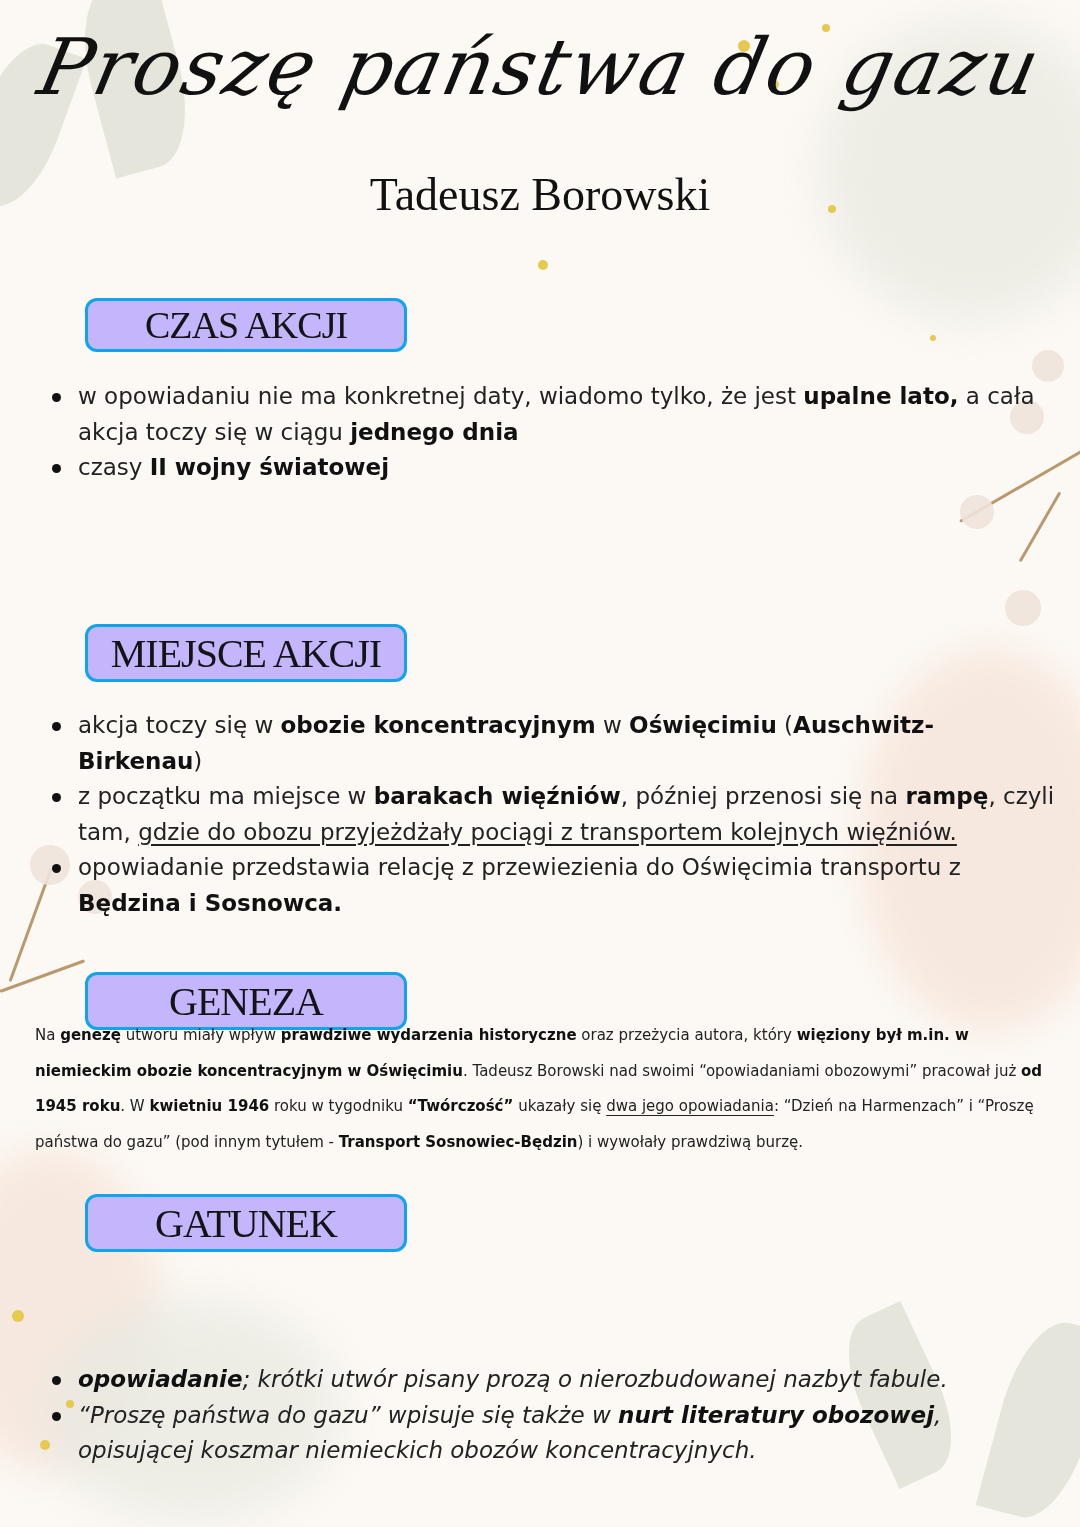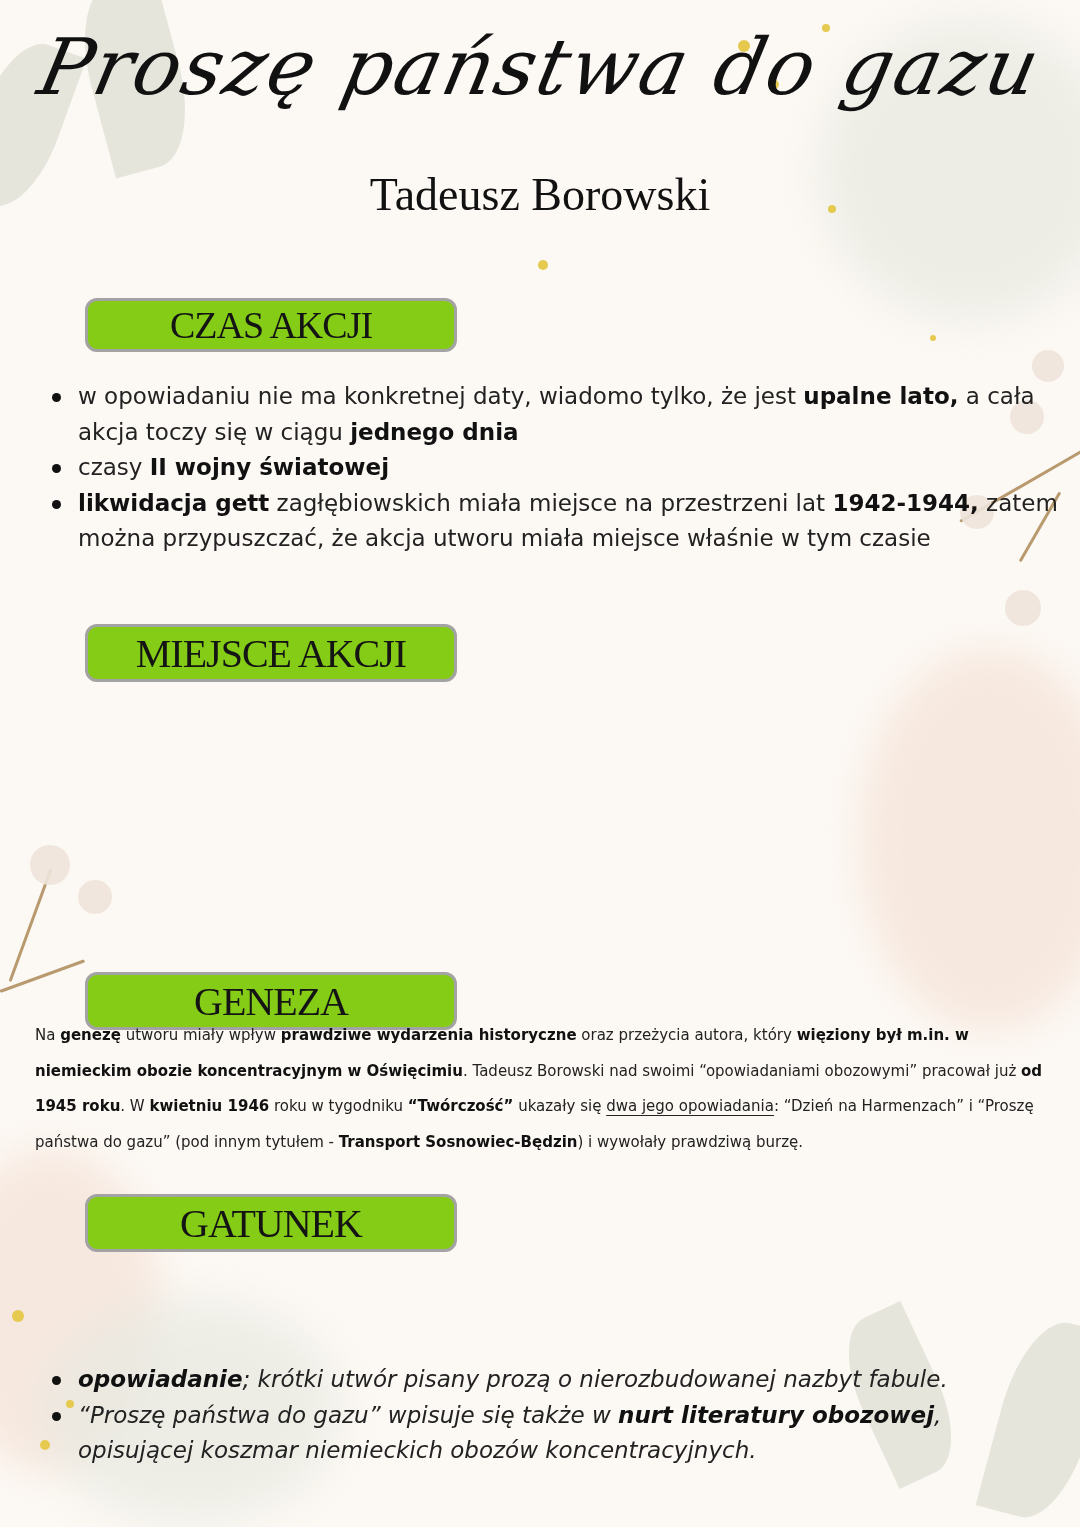--- a/index.html
+++ b/index.html
@@ -21,22 +21,22 @@
       position: absolute; left: 0; width: 1080px; top: 22px; text-align: center;
       font-family: "DejaVu Serif", serif; font-style: italic; font-weight: 300;
       font-size: 78px; letter-spacing: 2px; color: #111;
       transform: skewX(-12deg);
     }
     .author {
       position: absolute; left: 0; width: 1080px; top: 168px; text-align: center;
       font-family: Liberation Serif, serif; font-size: 46px; color: #111;
     }
     .label-box {
-      position: absolute; left: 85px; width: 372px; height: 54px;
-      background: #84cc16; border: 3px solid #a3a3a3; border-radius: 12px;
+      position: absolute; left: 85px; width: 322px; height: 54px;
+      background: #c4b5fd; border: 3px solid #0ea5e9; border-radius: 12px;
       display: flex; align-items: center; justify-content: center;
       box-sizing: border-box;
     }
     .label-box span {
       font-family: "Liberation Serif", serif; font-size: 38px; color: #141414;
       letter-spacing: -1px;
     }
     ul.bullets { position: absolute; left: 48px; margin: 0; padding: 0; list-style: none; width: 1010px; }
     ul.bullets li {
       position: relative; padding-left: 30px; font-size: 23px; line-height: 35.5px;
@@ -86,27 +86,29 @@
 
 <div class="title">Proszę państwa do gazu</div>
 <div class="author">Tadeusz Borowski</div>
 
 <div class="label-box" style="top:298px;">
   <span>CZAS AKCJI</span>
 </div>
 <ul class="bullets" style="top:379px;">
     <li><span>w opowiadaniu nie ma konkretnej daty, wiadomo tylko, że jest </span><b>upalne lato,</b><span> a cała akcja toczy się w ciągu </span><b>jednego dnia</b></li>
     <li><span>czasy </span><b>II wojny światowej</b></li>
-    <li><b>likwidacja gett</b><span> zagłębiowskich miała miejsce na przestrzeni lat </span><b>1942-1944,</b><span> zatem można przypuszczać, że akcja utworu miała miejsce właśnie w tym czasie</span></li>
   </ul>
 
 <div class="label-box" style="top:608px;height:58px;margin-top:16px;">
   <span style="font-size:40px;">MIEJSCE AKCJI</span>
 </div>
 <ul class="bullets" style="top:708px;">
+    <li><span>akcja toczy się w </span><b>obozie koncentracyjnym</b><span> w </span><b>Oświęcimiu</b><span> (</span><b>Auschwitz-Birkenau</b><span>)</span></li>
+    <li><span>z początku ma miejsce w </span><b>barakach więźniów</b><span>, później przenosi się na </span><b>rampę</b><span>, czyli tam, </span><u>gdzie do obozu przyjeżdżały pociągi z transportem kolejnych więźniów.</u></li>
+    <li><span>opowiadanie przedstawia relację z przewiezienia do Oświęcimia transportu z </span><b>Będzina i Sosnowca.</b></li>
   </ul>
 
 <div class="label-box" style="top:972px;height:58px;">
   <span style="font-size:40px;">GENEZA</span>
 </div>
 <p class="para" style="top:1018px;"><span>Na </span><b>genezę</b><span> utworu miały wpływ </span><b>prawdziwe wydarzenia historyczne</b><span> oraz przeżycia autora, który </span><b>więziony był m.in. w niemieckim obozie koncentracyjnym w Oświęcimiu</b><span>. Tadeusz Borowski nad swoimi “opowiadaniami obozowymi” pracował już </span><b>od 1945 roku</b><span>. W </span><b>kwietniu 1946</b><span> roku w tygodniku </span><b>“Twórczość”</b><span> ukazały się </span><u>dwa jego opowiadania</u><span>: “Dzień na Harmenzach” i “Proszę państwa do gazu” (pod innym tytułem - </span><b>Transport Sosnowiec-Będzin</b><span>) i wywołały prawdziwą burzę.</span></p>
 
 <div class="label-box" style="top:1194px;height:58px;">
   <span style="font-size:40px;">GATUNEK</span>
 </div>

